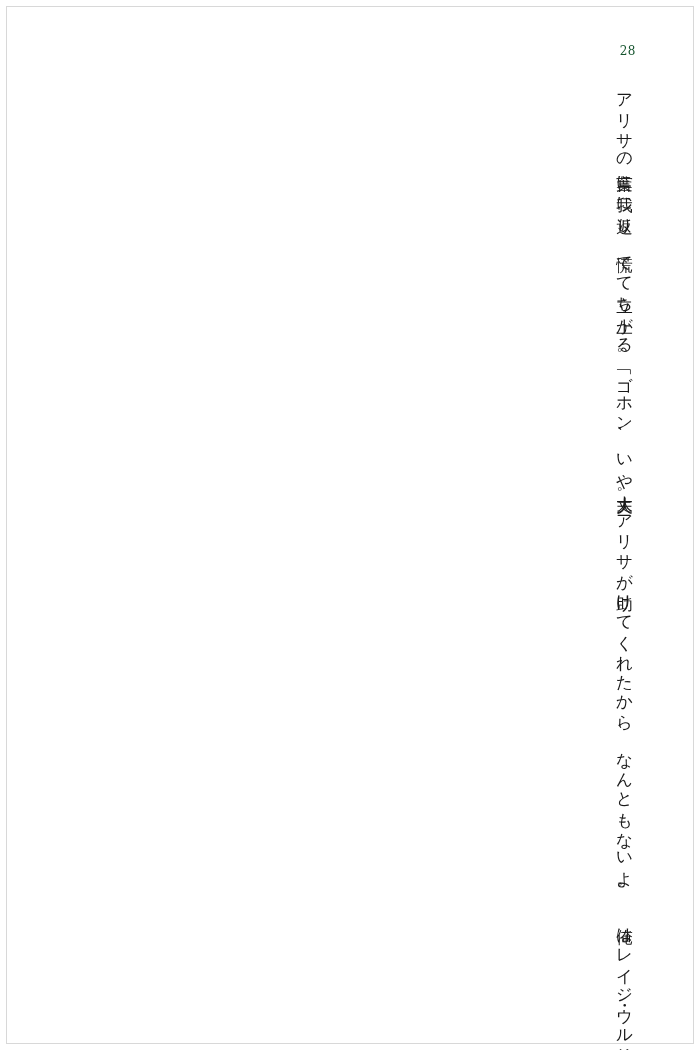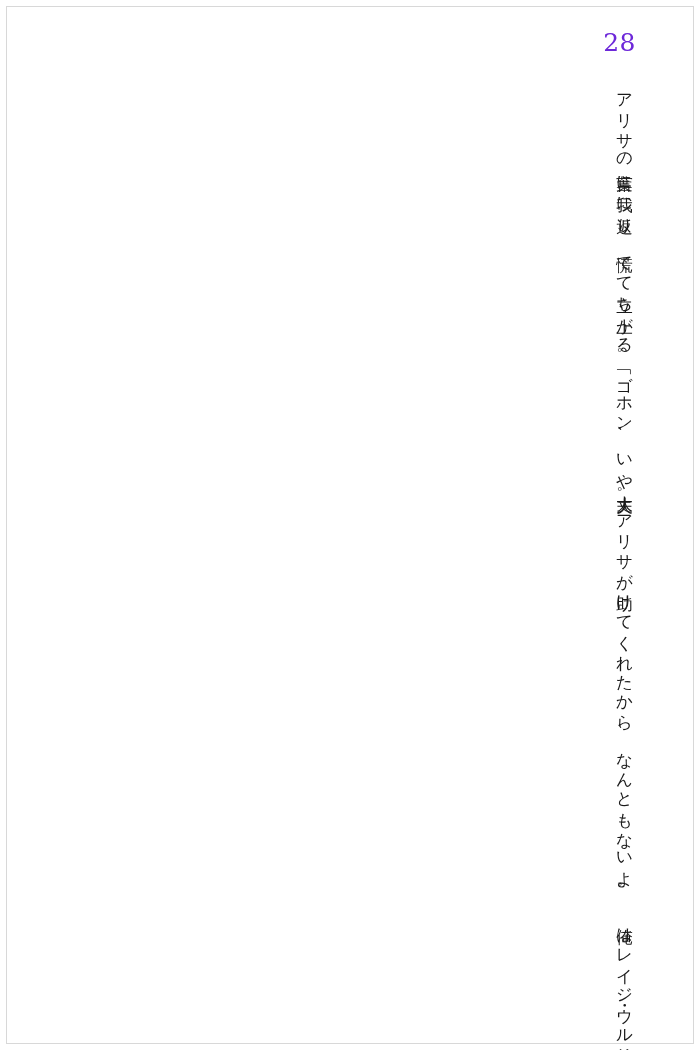--- a/index.html
+++ b/index.html
@@ -35,25 +35,25 @@
     width: 688px;
     height: 1038px;
     border: 1px solid #d8d8d8;
     box-sizing: border-box;
     pointer-events: none;
   }
 
   
   .page-number {
     position: absolute;
-    top: 28px;
+    top: 44px;
     right: 64px;
-    font-size: 25px;
+    font-size: 12px;
     font-family: "DejaVu Serif", "Liberation Serif", serif;
-    color: #6d28d9;
+    color: #14532d;
     letter-spacing: 0.5px;
   }
 
   
   .body-text {
     position: absolute;
     top: 82px;
     right: 60px;
     height: 900px;
     width: 584px;

